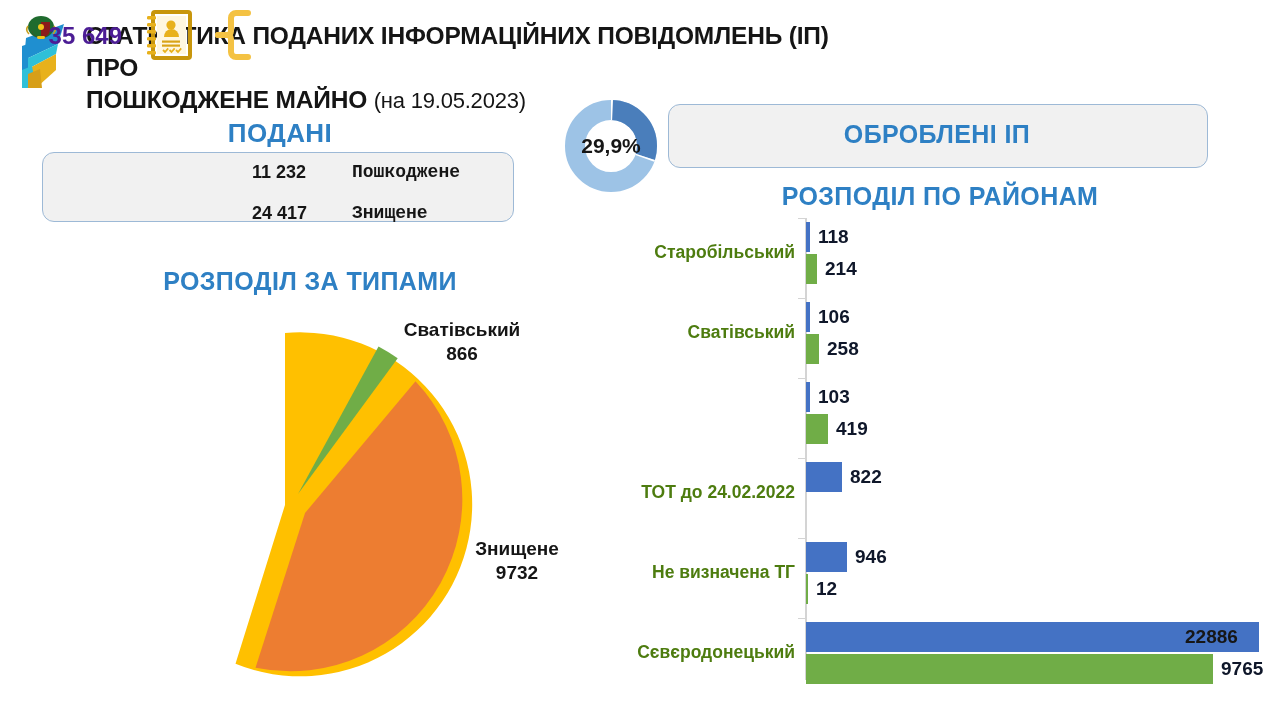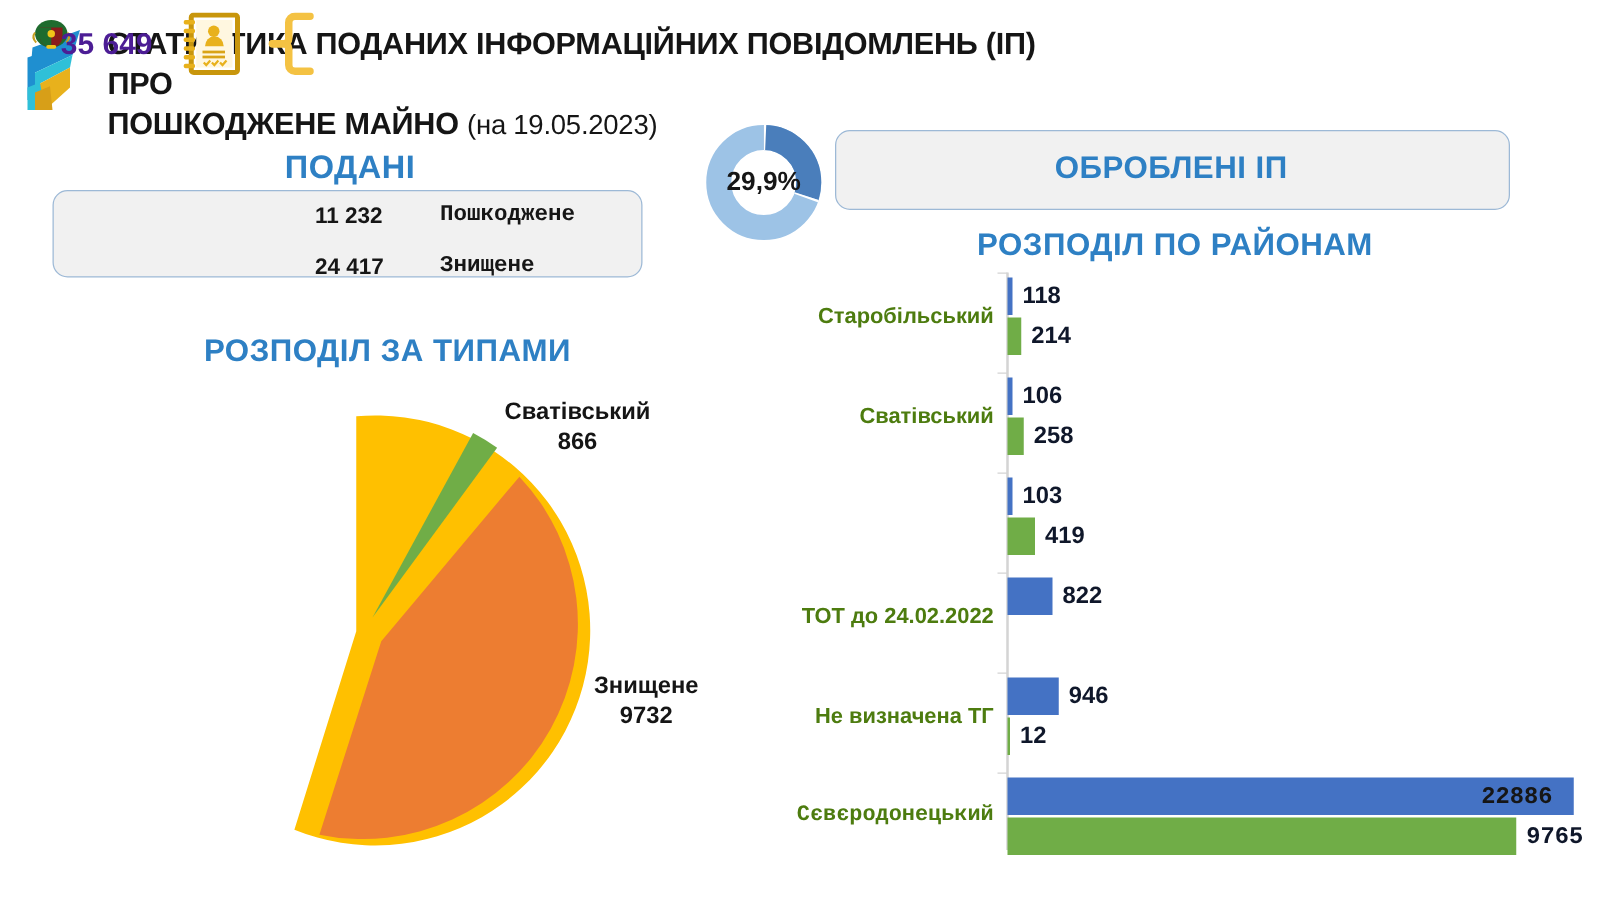--- a/index.html
+++ b/index.html
@@ -239,21 +239,21 @@
           <div class="bval" style="top: 8px; left: 290px;">822</div>
         </div>
         <div class="brow" style="top: 320px; height: 78px;">
           <div class="bcat" style="top: 24px;">Не визначена ТГ</div>
           <div class="tick" style="top: 0px;"></div>
           <div class="bar blue" style="top: 4px; width: 41px;"></div>
           <div class="bval" style="top: 8px; left: 295px;">946</div>
           <div class="bar green" style="top: 36px; width: 2px;"></div>
           <div class="bval" style="top: 40px; left: 256px;">12</div>
         </div>
-        <div class="brow" style="top: 400px; height: 78px; font-family: Liberation Mono, monospace;">
+        <div class="brow" style="top: 400px; height: 78px;">
           <div class="bcat" style="top: 24px;">Сєвєродонецький</div>
           <div class="tick" style="top: 0px;"></div>
           <div class="bar blue" style="top: 4px; width: 453px;"></div>
           <div class="bval inside" style="top: 8px; left: 625px;">22886</div>
           <div class="bar green" style="top: 36px; width: 407px;"></div>
           <div class="bval" style="top: 40px; left: 661px;">9765</div>
         </div>
       </div>
 
   </div>

